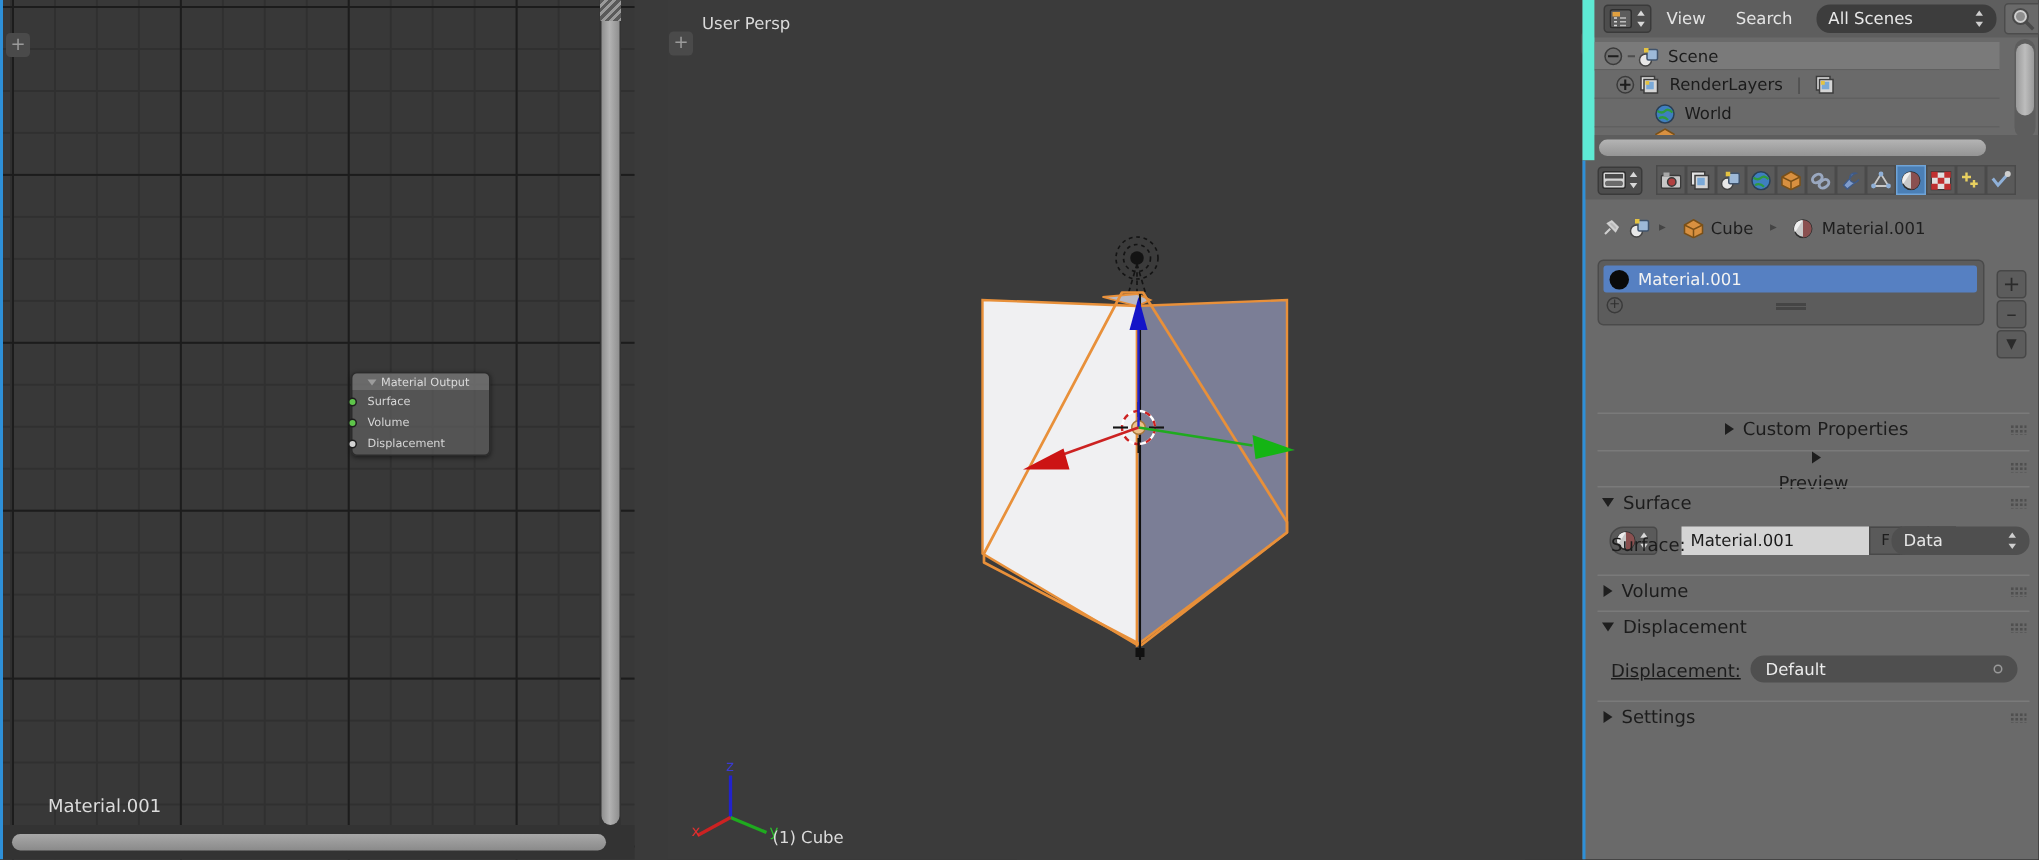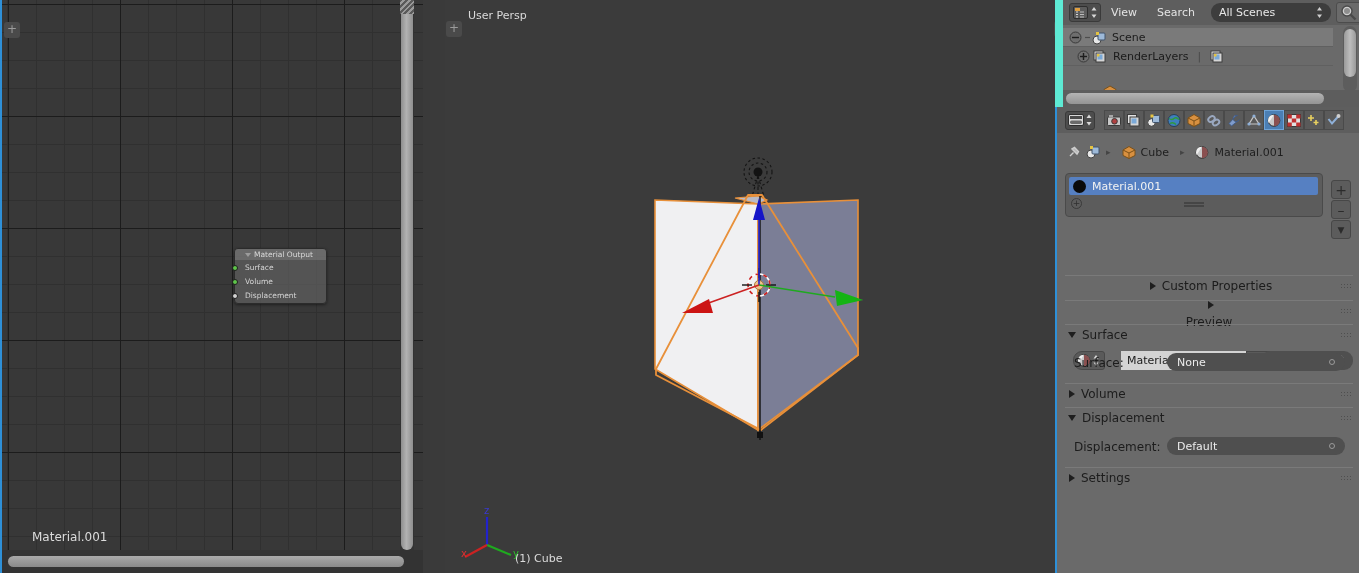--- a/index.html
+++ b/index.html
@@ -442,20 +442,28 @@
       <span style="color:#4a4a4a;margin:0 9px;">|</span>
       <svg width="15" height="14" viewBox="0 0 15 14">
         <rect x="1" y="1" width="9" height="9" fill="#e3e3e3" stroke="#3c3c3c"></rect>
         <rect x="3" y="3" width="9" height="9" fill="#d5d5d5" stroke="#3c3c3c"></rect>
         <rect x="4.5" y="4.5" width="5" height="5" fill="#7aa9d8"></rect>
         <rect x="4" y="4" width="2.5" height="2.5" fill="#e5c341"></rect>
       </svg>
       <span class="outl-sep"></span>
     </div>
 
+    <div class="outl-row" style="position:absolute;left:0;top:66px;width:270px;padding-left:40px;">
+      <svg width="15" height="14" viewBox="0 0 15 14" style="margin-right:5px">
+        <circle cx="7" cy="7" r="6" fill="#3f7fbf" stroke="#2a3f55"></circle>
+        <path d="M2 5 q3 2 5 0 q2 -2 5 1 M3 10 q3 -2 6 1" stroke="#2f9a3f" stroke-width="1.6" fill="none"></path>
+      </svg>
+      <span>World</span>
+      <span class="outl-sep"></span>
+    </div>
 
     <div style="position:absolute;left:40px;top:85px;width:200px;height:7px;overflow:hidden;">
       <svg width="15" height="14" viewBox="0 0 15 14">
         <polygon points="7,1 13,4.5 13,10 7,13 1,10 1,4.5" fill="#d89040" stroke="#7a5018"></polygon>
       </svg>
     </div>
 
     <div id="outliner-vscroll-track"></div>
     <div id="outliner-vscroll"></div>
     <div id="outliner-hscroll-track"></div>
@@ -641,37 +649,33 @@
       <span>Preview</span>
       <span class="grip-dots"></span>
     </div>
 
     <div class="panel-hdr" style="top:217px;">
       <span class="tri-down"></span>
       <span>Surface</span>
       <span class="grip-dots"></span>
     </div>
     <span class="field-label" style="left:17px;top:249px;">Surface:</span>
-    <div class="value-field" style="left:110px;top:246px;width:178px;">
-      <span>None</span>
-      <span class="dot-icon"></span>
-    </div>
 
     <div class="panel-hdr" style="top:276px;">
       <span class="tri-right"></span>
       <span>Volume</span>
       <span class="grip-dots"></span>
     </div>
 
     <div class="panel-hdr" style="top:300px;">
       <span class="tri-down"></span>
       <span>Displacement</span>
       <span class="grip-dots"></span>
     </div>
-    <span class="field-label" style="left:17px;top:333px;">Displacement:</span>
+    <span class="field-label" style="left:17px;top:333px;text-decoration:underline;">Displacement:</span>
     <div class="value-field" style="left:110px;top:330px;width:178px;">
       <span>Default</span>
       <span class="dot-icon"></span>
     </div>
 
     <div class="panel-hdr" style="top:360px;">
       <span class="tri-right"></span>
       <span>Settings</span>
       <span class="grip-dots"></span>
     </div>

